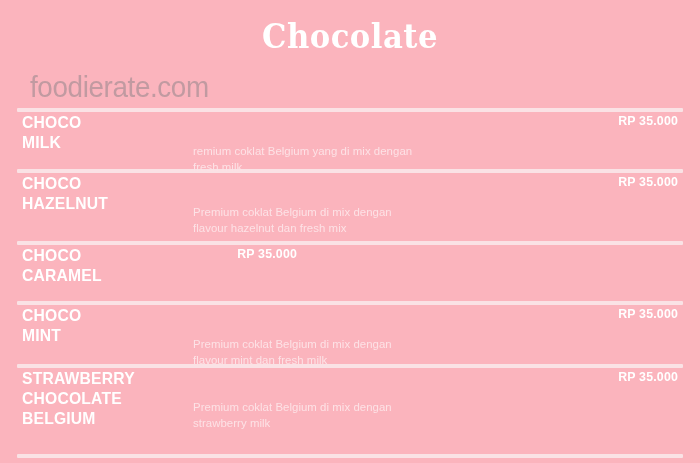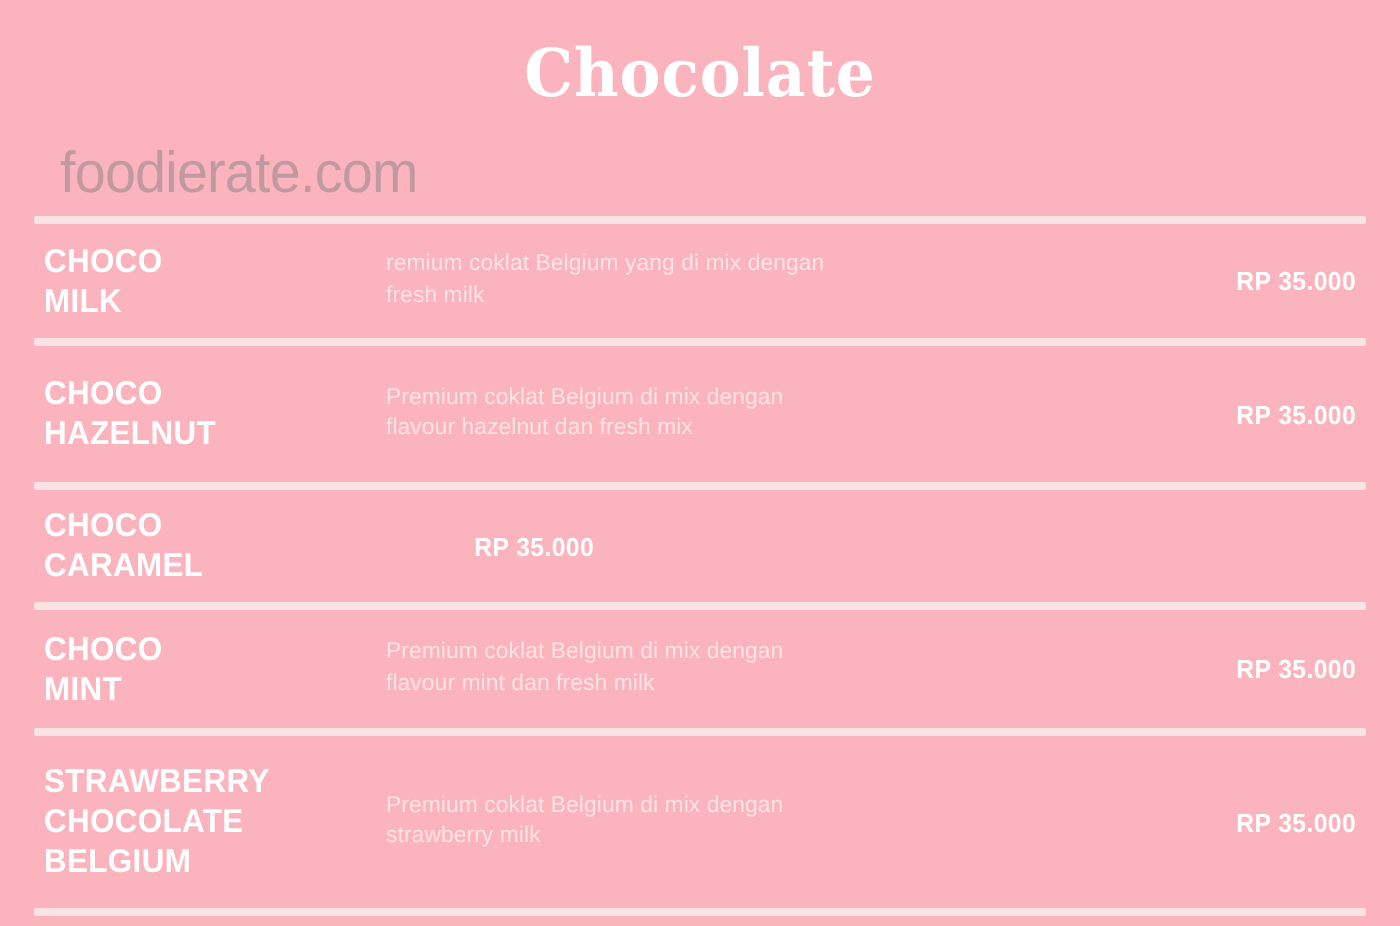--- a/index.html
+++ b/index.html
@@ -61,21 +61,21 @@
     background: #fae2e5;
     margin: 0 17px;
     border-radius: 1px;
   }
 
   
   .menu-list { }
 
   .menu-row {
     display: flex;
-    align-items: center;
+    align-items: flex-start;
     padding: 0 22px 0 22px;
     min-height: 56px;
   }
 
   .row-1 { height: 57px; }
   .row-2 { height: 68px; }
   .row-3 { height: 55px; }
   .row-4 { height: 59px; }
   .row-5 { height: 86px; }
 
@@ -95,20 +95,21 @@
 
   .item-desc {
     flex: 1 1 auto;
     color: #fde2e6;
     font-size: 11.4px;
     font-weight: normal;
     line-height: 15.5px;
     letter-spacing: 0.05px;
     padding-right: 14px;
     white-space: pre-line;
+    margin-top: 32px;
   }
 
   .item-price {
     flex: 0 0 104px;
     width: 104px;
     text-align: right;
     color: #ffffff;
     font-size: 13px;
     font-weight: bold;
     line-height: 17px;

